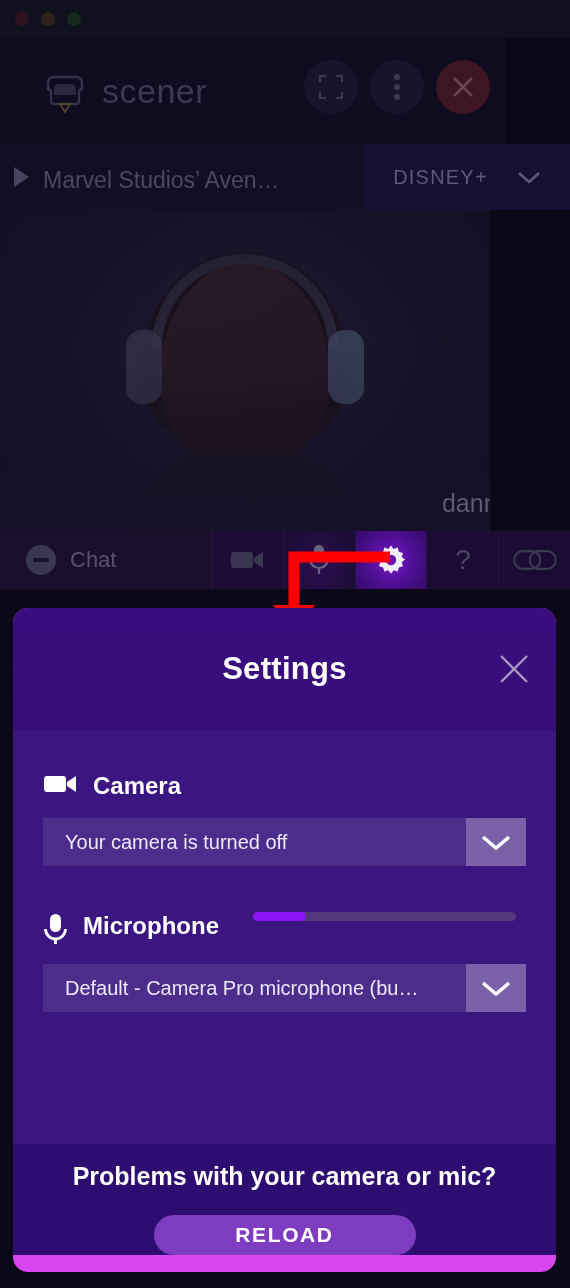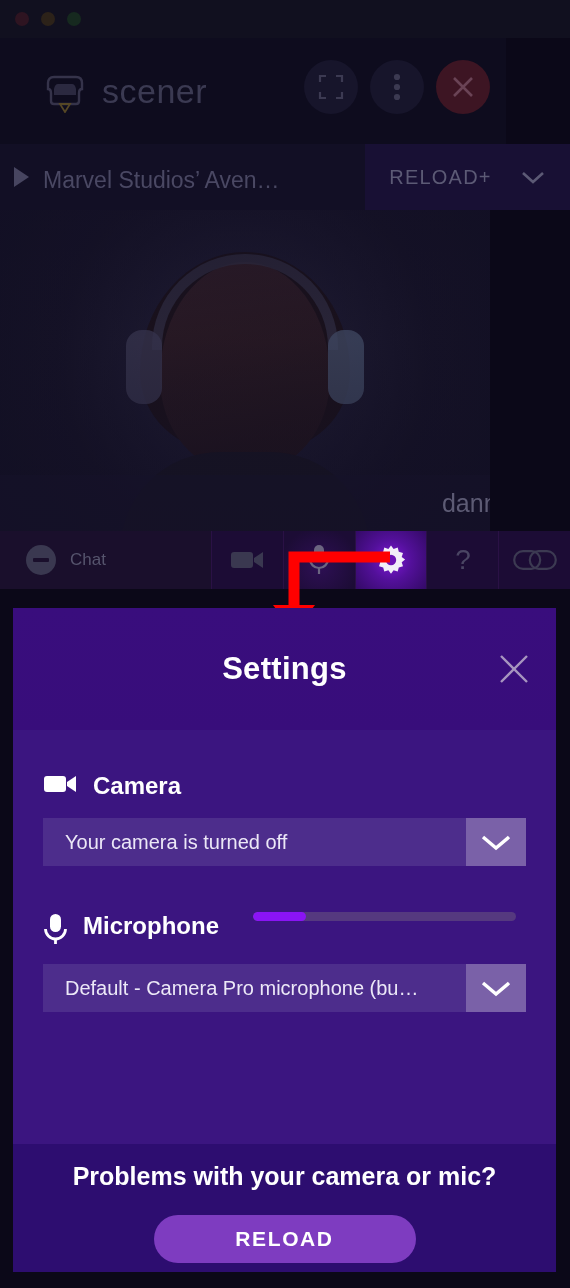--- a/index.html
+++ b/index.html
@@ -245,21 +245,21 @@
     background: #3a3850;
     display: flex;
     align-items: center;
     justify-content: center;
   }
   .chat-circle i {
     width: 16px; height: 4px;
     background: #1a0f2c;
     border-radius: 1px;
   }
-  .chat-label { font-size: 17px; color: #56546d; }
+  .chat-label { font-size: 22px; color: #56546d; }
   .tb-btn {
     flex: 1 1 0;
     display: flex;
     align-items: center;
     justify-content: center;
     border-left: 1px solid #2a1145;
     background: #1d0d38;
   }
   .tb-btn.dim  { background: #1c0c35; }
   .tb-btn.mic  { background: radial-gradient(circle at 50% 60%, #2e0f55 0%, #1c0c35 78%); }
@@ -275,20 +275,21 @@
     pointer-events: none;
   }
 
   
   .panel {
     position: absolute;
     left: 13px; top: 608px;
     width: 543px; height: 664px;
     background: #d946ef;
     overflow: hidden;
+    border-radius: 15px;
   }
   .panel-head {
     position: relative;
     height: 122px;
     background: linear-gradient(180deg, #390d7d 0%, #380d7b 100%);
     display: flex;
     align-items: center;
     justify-content: center;
   }
   .panel-title {
@@ -353,21 +354,21 @@
     overflow: hidden;
   }
   .select-arrow {
     flex: 0 0 60px;
     background: #7a61a8;
     display: flex;
     align-items: center;
     justify-content: center;
   }
   .panel-foot {
-    height: 128px;
+    height: 111px;
     background: #2d0d70;
     display: flex;
     flex-direction: column;
     align-items: center;
     padding-top: 18px;
   }
   .foot-q {
     font-size: 25px;
     font-weight: bold;
     color: #ffffff;
@@ -430,21 +431,21 @@
           <path d="M5 5 L23 23 M23 5 L5 23" stroke="#6a4355" stroke-width="2.6" fill="none"></path>
         </svg>
       </span>
     </div>
   </div>
 
   <div class="media-bar">
     <span class="play-tri"></span>
     <span class="media-title">Marvel Studios’ Aven…</span>
     <div class="service-box">
-      <span class="service-name">RELOAD+</span>
+      <span class="service-name">DISNEY+</span>
       <svg width="26" height="16" viewBox="0 0 26 16">
         <path d="M3 4 L13 13 L23 4" fill="none" stroke="#5c5a75" stroke-width="2.6"></path>
       </svg>
     </div>
   </div>
 
   <div class="video-area">
     <div class="vid-person">
       <div class="vid-hair"></div>
       <div class="vid-head"></div>

